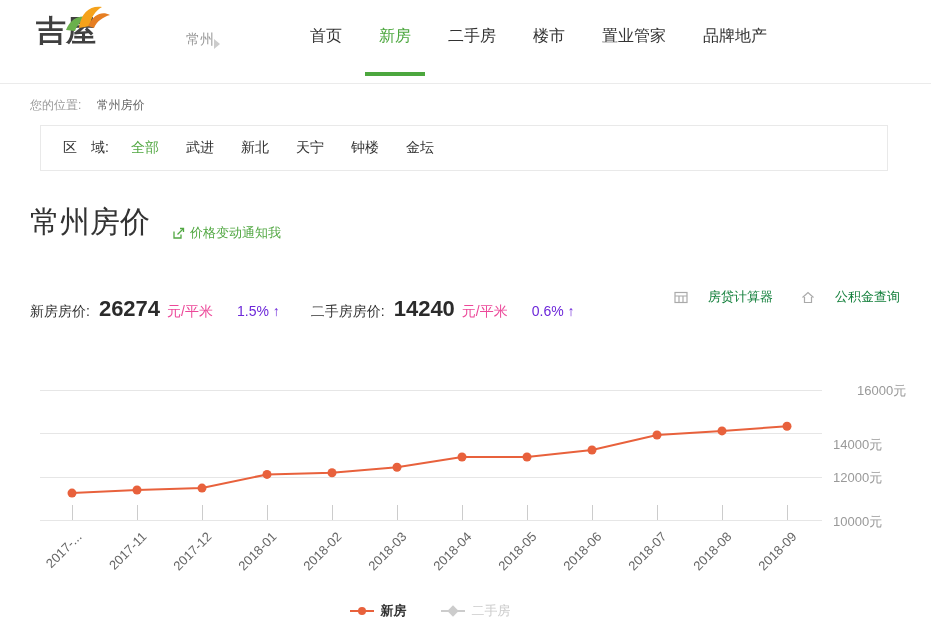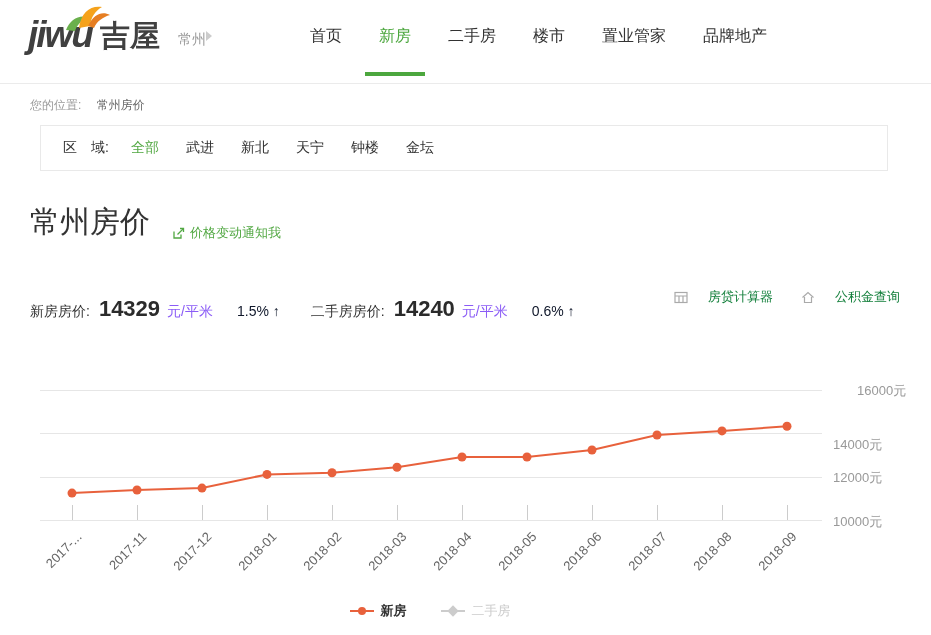--- a/index.html
+++ b/index.html
@@ -6,21 +6,21 @@
   html,body { background:#fff; }
   body { font-family:"Liberation Sans", sans-serif; color:#333; }
   .page { position:relative; width:931px; height:635px; background:#fff; overflow:hidden; }
 
   
   .header { position:relative; height:84px; border-bottom:1px solid #ebebeb; }
   .logo { position:absolute; left:28px; top:16px; display:flex; align-items:flex-end; }
   .logo-latin { font-size:37px; font-weight:800; font-style:italic; color:#404040; letter-spacing:-2px; line-height:1; }
   .logo-cn { font-size:30px; font-weight:800; color:#404040; line-height:1; margin-left:8px; padding-bottom:2px; }
   .logo-bird { position:absolute; left:34px; top:-14px; }
-  .city-picker { position:absolute; left:178px; top:31px; display:flex; align-items:flex-start; gap:0; font-size:14px; color:#999; cursor:pointer; }
+  .city-picker { position:absolute; left:186px; top:31px; display:flex; align-items:flex-end; gap:0; font-size:14px; color:#999; cursor:pointer; }
   .city-arrow { width:0; height:0; border-left:6px solid #ccc; border-top:5px solid transparent; border-bottom:5px solid transparent; }
   .nav { position:absolute; left:310px; top:0; height:72px; display:flex; align-items:center; gap:37px; }
   .nav-item { position:relative; font-size:16px; color:#333; height:84px; line-height:84px; cursor:pointer; white-space:nowrap; }
   .nav-item.active { color:#4ca73e; }
   .nav-item.active::after { content:""; position:absolute; left:-14px; right:-14px; bottom:2px; height:4px; background:#4ca73e; }
 
   
   .breadcrumb { padding:13px 0 11px 30px; font-size:12px; color:#999; }
   .breadcrumb .current { color:#666; margin-left:12px; }
 
@@ -37,22 +37,22 @@
   .consult { position:absolute; right:31px; top:222px; display:flex; align-items:baseline; gap:6px; }
   .consult-label { font-size:15px; font-weight:700; color:#333; }
   .consult-phone { font-size:19px; font-weight:700; color:#e8481c; }
   .consult-ext-label { font-size:15px; color:#333; }
   .consult-ext { font-size:16px; color:#333; }
 
   
   .price-row { position:absolute; left:30px; top:283px; display:flex; align-items:baseline; }
   .price-label { font-size:14px; color:#333; }
   .price-value { font-size:22px; font-weight:700; color:#2b2b2b; margin:0 7px 0 9px; }
-  .price-unit { font-size:14px; color:#8b5cf6;margin-top:20px; }
-  .price-change { font-size:14px; color:#0f172a; margin-left:24px; }
+  .price-unit { font-size:14px; color:#ec4899;margin-top:20px; }
+  .price-change { font-size:14px; color:#6d28d9; margin-left:24px; }
   .price-label.second { margin-left:31px; }
   .tools { position:absolute; right:31px; top:288px; display:flex; gap:28px; }
   .tool { display:flex; align-items:center; gap:20px; font-size:13px; color:#15803d; cursor:pointer; }
 
   
   .chart-wrap { position:absolute; left:0; top:370px; width:931px; height:265px; }
   .gridline { position:absolute; left:40px; width:782px; height:1px; background:#e6e6e6; }
   .ylabel { position:absolute; left:833px; width:80px; font-size:13px; color:#999; }
   .xtick { position:absolute; top:135px; width:1px; height:15px; background:#ccc; }
   .xlabel { position:absolute; top:159px; width:64px; font-size:13px; color:#666; text-align:right; transform-origin:100% 0; transform:rotate(-45deg); white-space:nowrap; }
@@ -71,21 +71,20 @@
 
 <div class="page">
 
   <div class="header">
     <div class="logo">
       <svg class="logo-bird" width="52" height="32" viewBox="0 0 52 32">
         <path d="M4 28 C8 18 16 13 25 15 C19 19 15 23 13 29 Z" fill="#6ab04c"></path>
         <path d="M17 26 C19 10 29 3 40 5 C33 9 29 15 28 24 Z" fill="#f5a21b"></path>
         <path d="M26 24 C32 12 40 9 48 13 C41 15 35 19 32 26 Z" fill="#e67e22"></path>
       </svg>
-      <span class="logo-latin">jiwu</span>
       <span class="logo-cn">吉屋</span>
     </div>
     <div class="city-picker">
       <span>常州</span>
       <span class="city-arrow"></span>
     </div>
     <nav class="nav">
       <div class="nav-item">首页</div>
       <div class="nav-item active">新房</div>
       <div class="nav-item">二手房</div>
@@ -117,21 +116,21 @@
     <svg width="13" height="13" viewBox="0 0 13 13">
       <path d="M2 4.5 V11 H9 V7.5" fill="none" stroke="#52a843" stroke-width="1.3"></path>
       <path d="M5.5 7.5 L11.5 1.5" fill="none" stroke="#52a843" stroke-width="1.3"></path>
       <path d="M8 1.5 H11.5 V5" fill="none" stroke="#52a843" stroke-width="1.3"></path>
     </svg>
     <span>价格变动通知我</span>
   </div>
 
   <div class="price-row">
     <span class="price-label">新房房价:</span>
-    <span class="price-value">14329</span>
+    <span class="price-value">26274</span>
     <span class="price-unit">元/平米</span>
     <span class="price-change">1.5% ↑</span>
     <span class="price-label second">二手房房价:</span>
     <span class="price-value">14240</span>
     <span class="price-unit">元/平米</span>
     <span class="price-change">0.6% ↑</span>
   </div>
 
   <div class="tools">
     <div class="tool">

